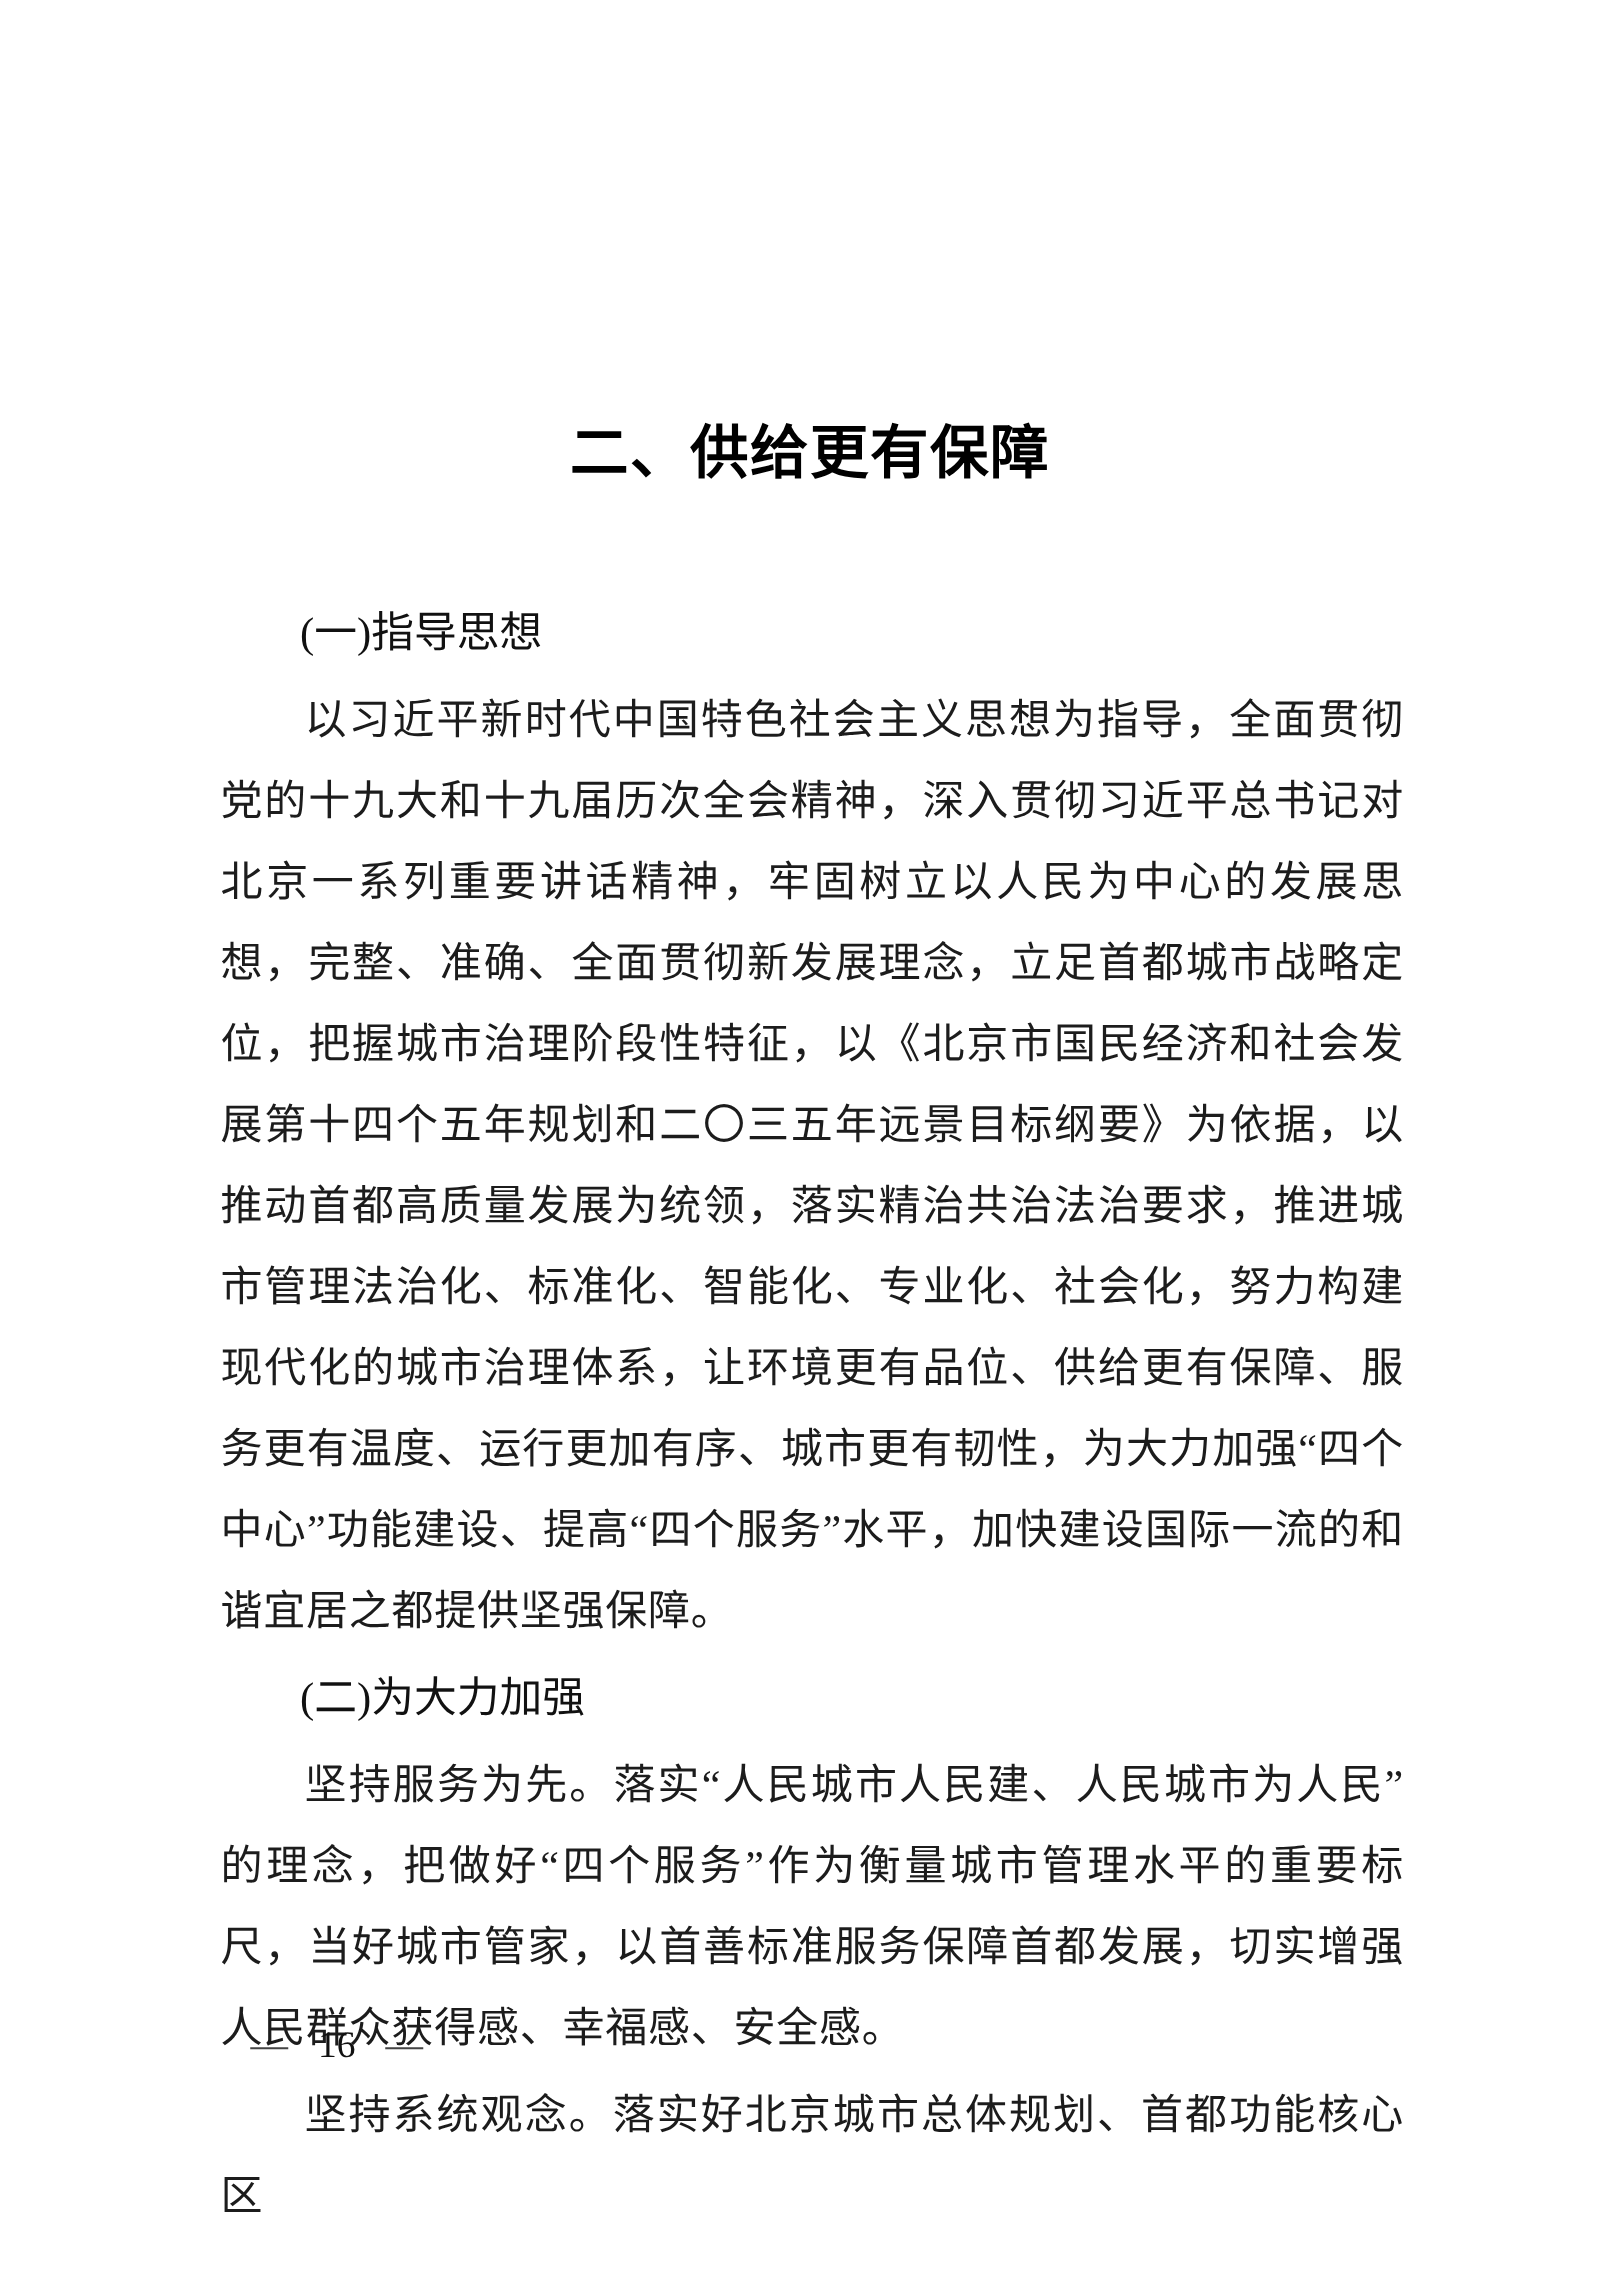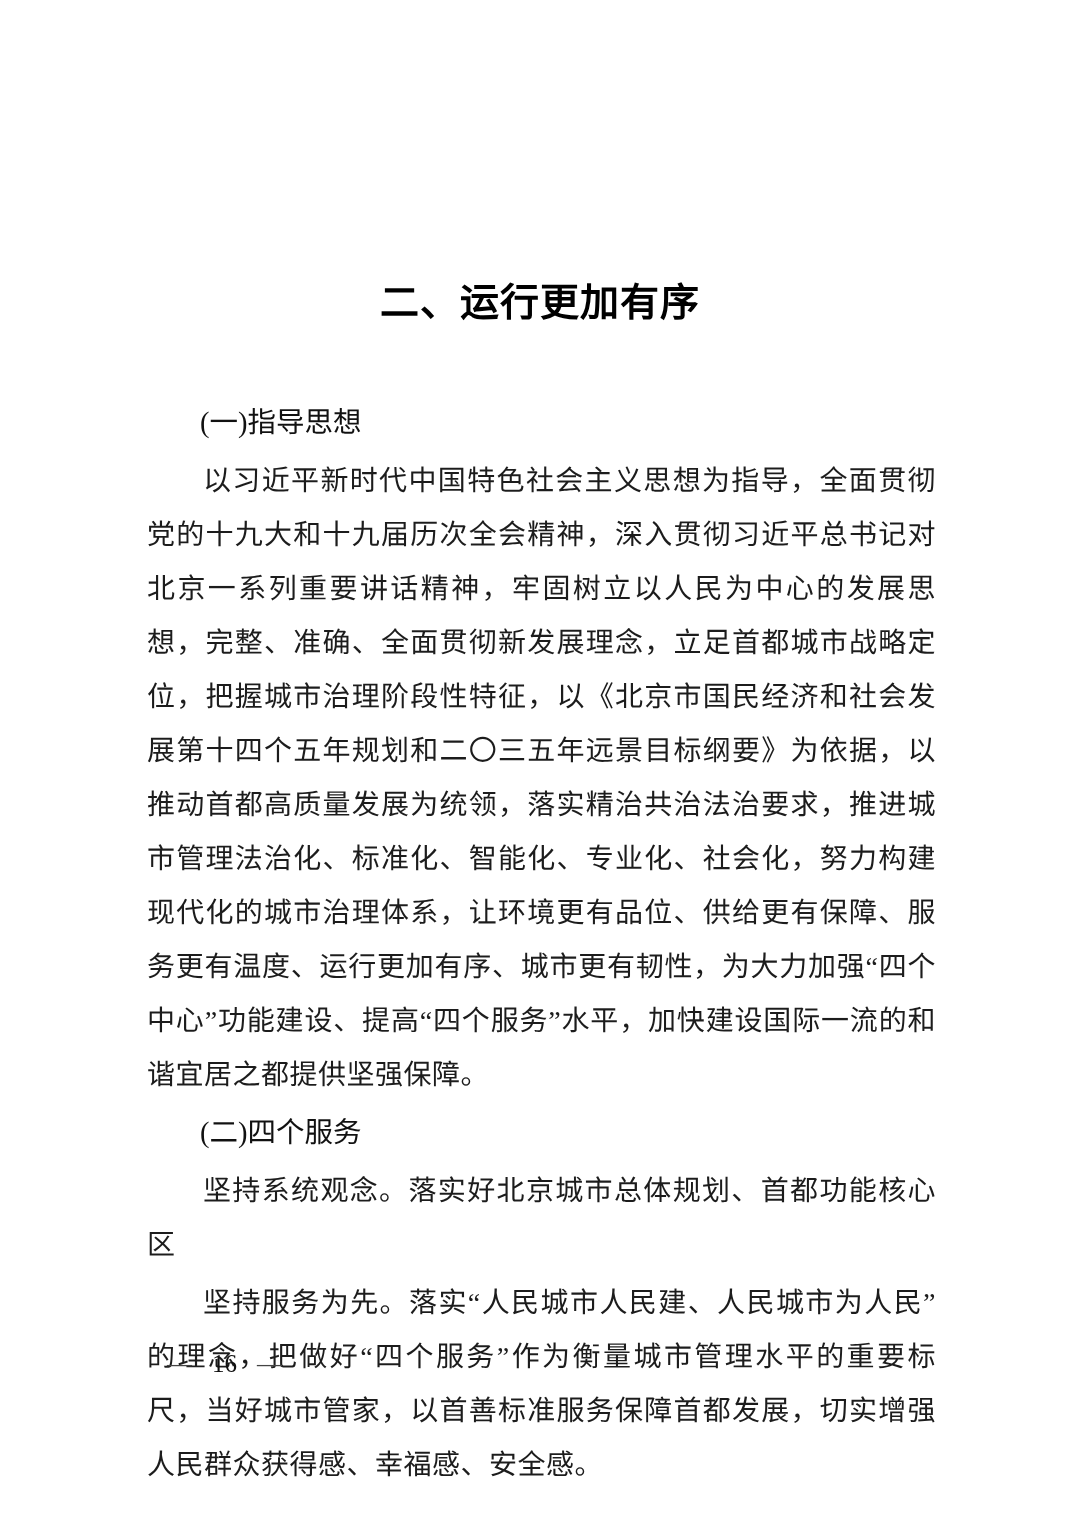--- a/index.html
+++ b/index.html
@@ -74,33 +74,33 @@
   }
   .footer .num {
     color: #111111;
   }
 </style>
 </head>
 <body>
 
 <div class="page">
 
-  <h1 class="doc-title">二、运行更加有序</h1>
+  <h1 class="doc-title">二、供给更有保障</h1>
 
   <div class="body-block">
 
     <h2 class="sec-heading">(一)指导思想</h2>
 
     <p class="para">以习近平新时代中国特色社会主义思想为指导，全面贯彻党的十九大和十九届历次全会精神，深入贯彻习近平总书记对北京一系列重要讲话精神，牢固树立以人民为中心的发展思想，完整、准确、全面贯彻新发展理念，立足首都城市战略定位，把握城市治理阶段性特征，以《北京市国民经济和社会发展第十四个五年规划和二〇三五年远景目标纲要》为依据，以推动首都高质量发展为统领，落实精治共治法治要求，推进城市管理法治化、标准化、智能化、专业化、社会化，努力构建现代化的城市治理体系，让环境更有品位、供给更有保障、服务更有温度、运行更加有序、城市更有韧性，为大力加强“四个中心”功能建设、提高“四个服务”水平，加快建设国际一流的和谐宜居之都提供坚强保障。</p>
 
-    <h2 class="sec-heading">(二)四个服务</h2>
+    <h2 class="sec-heading">(二)为大力加强</h2>
+
+    <p class="para">坚持服务为先。落实“人民城市人民建、人民城市为人民”的理念，把做好“四个服务”作为衡量城市管理水平的重要标尺，当好城市管家，以首善标准服务保障首都发展，切实增强人民群众获得感、幸福感、安全感。</p>
 
     <p class="para">坚持系统观念。落实好北京城市总体规划、首都功能核心区</p>
-
-    <p class="para">坚持服务为先。落实“人民城市人民建、人民城市为人民”的理念，把做好“四个服务”作为衡量城市管理水平的重要标尺，当好城市管家，以首善标准服务保障首都发展，切实增强人民群众获得感、幸福感、安全感。</p>
 
   </div>
 
   <div class="footer">
     <span class="dash">—</span>
     <span class="num">16</span>
     <span class="dash">—</span>
   </div>
 
 </div>

